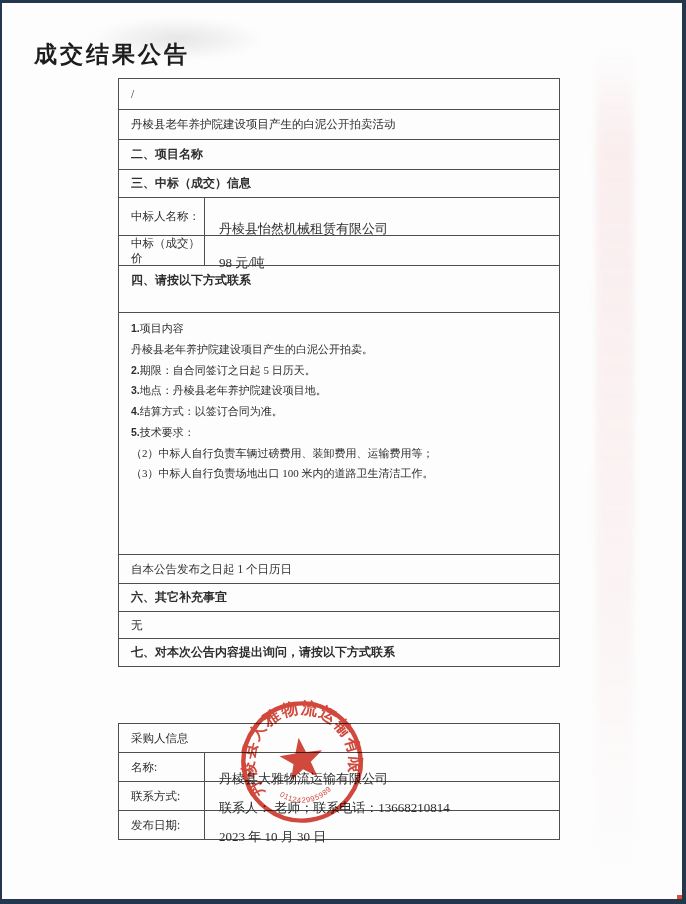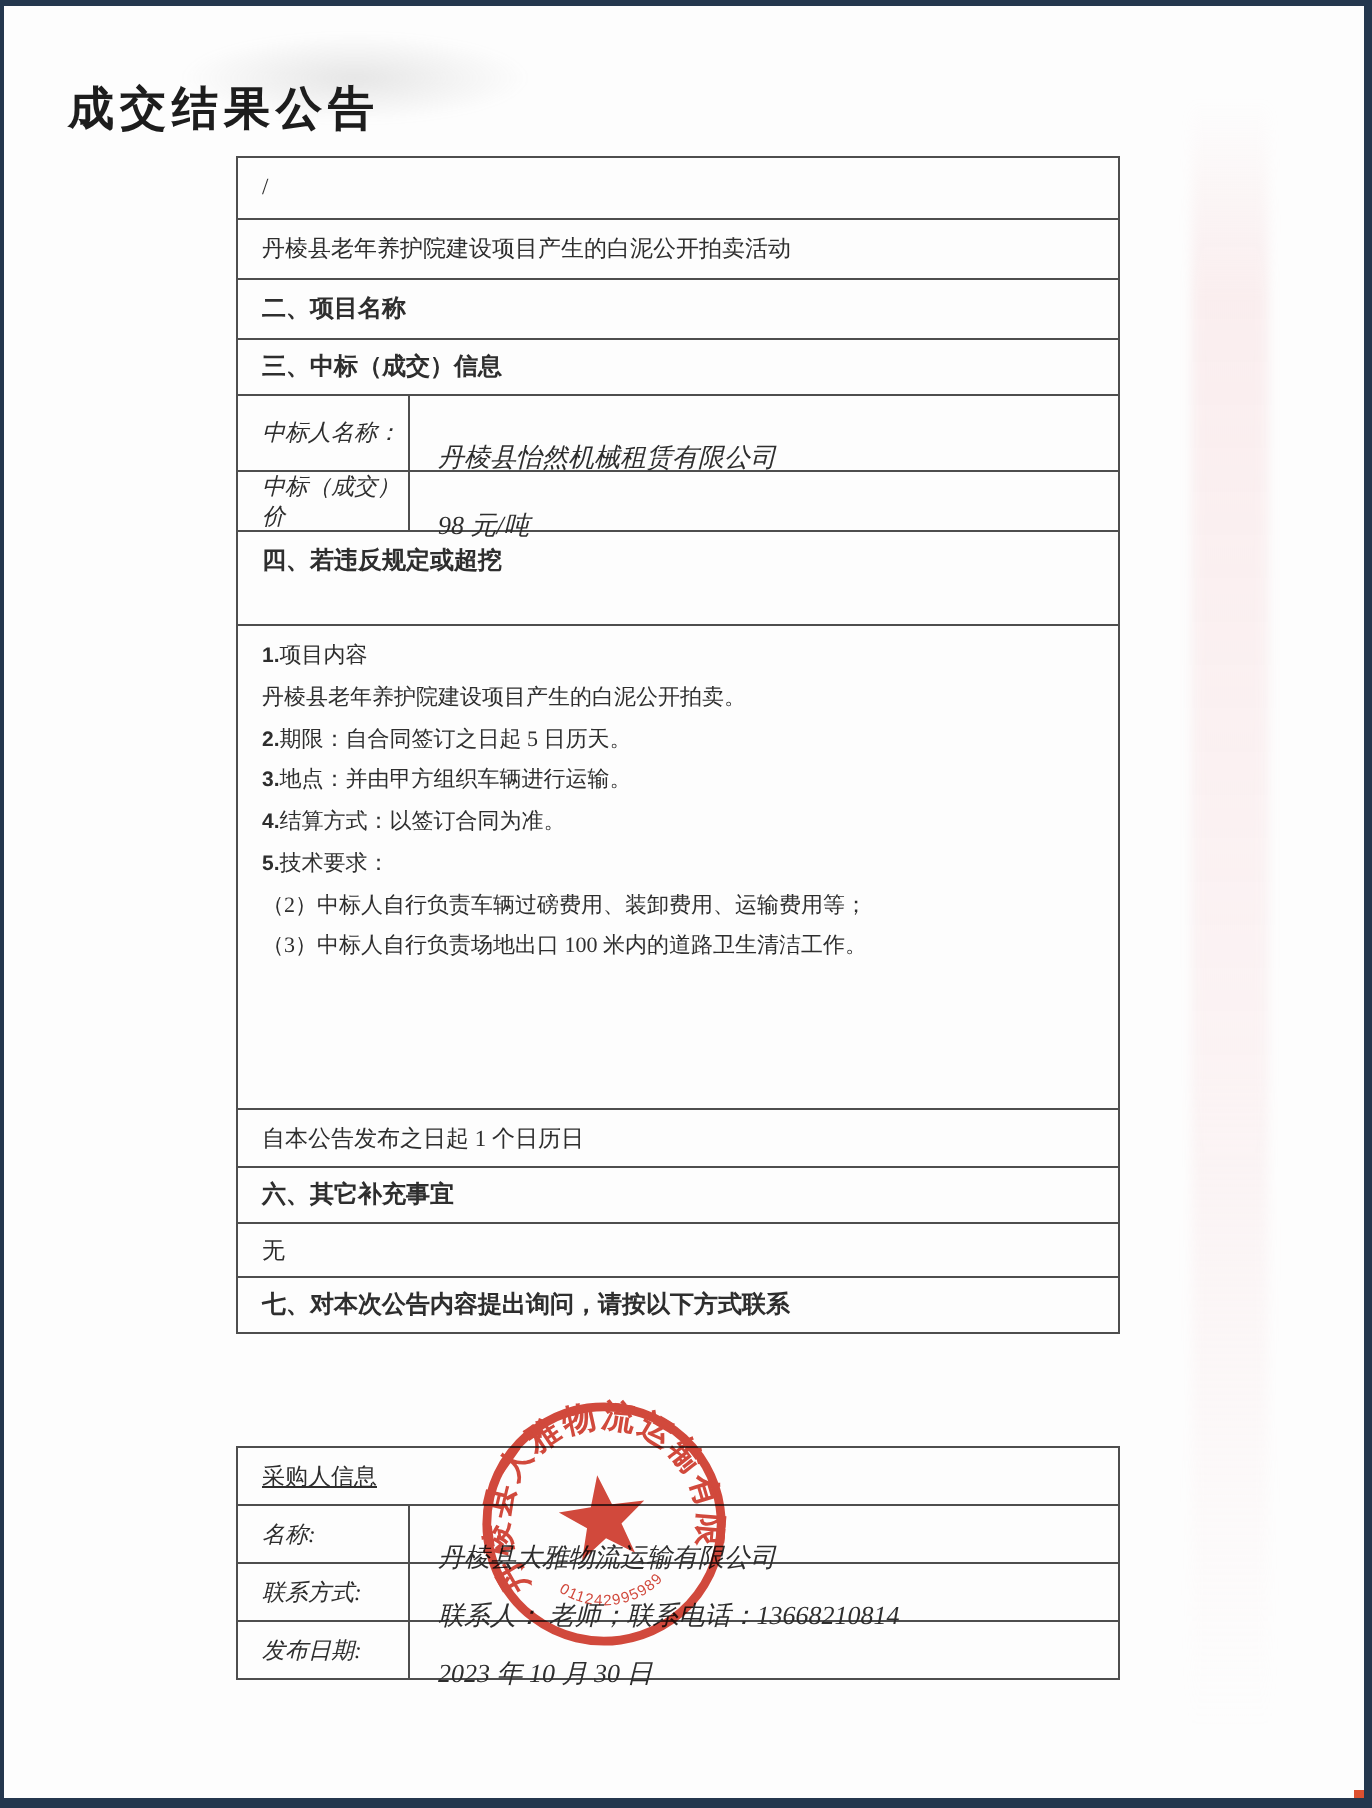--- a/index.html
+++ b/index.html
@@ -16,23 +16,23 @@
   }
   .tbl{
     position:absolute;left:116px;width:442px;box-sizing:border-box;
     border:1px solid #4e4e4e;
   }
   .main{top:75px;}
   .purch{top:720px;}
   .row{display:flex;align-items:center;box-sizing:border-box;padding:0 10px 0 12px;}
   .row + .row{border-top:1px solid #4e4e4e;}
   .hdr{font-weight:bold;font-size:12px;}
-  .plain{font-size:11.5px;text-decoration:underline;}
+  .plain{font-size:11.5px;}
   .val{font-size:11.5px;}
-  .cols{padding:0;font-style:italic;}
+  .cols{padding:0;}
   .cols .lbl{
     width:86px;align-self:stretch;display:flex;align-items:center;
     padding-left:12px;border-right:1px solid #4e4e4e;box-sizing:border-box;font-size:11.5px;
   }
   .cols .cval{padding-left:14px;font-size:13px;margin-top:24px;}
   .big{display:block;padding:7px 10px 2px 12px;font-size:11px;line-height:1.5;overflow:hidden;margin-top:18px;}
   .big p{margin:0 0 4px;}
   .num{font-weight:bold;font-family:"Liberation Sans","DejaVu Sans",sans-serif;font-size:10.5px;}
   .stamp{
     position:absolute;left:237px;top:696px;width:126px;height:126px;
@@ -77,27 +77,27 @@
     </div>
     <div class="row cols" style="height:38px">
       <span class="lbl">中标人名称：</span>
       <span class="cval">丹棱县怡然机械租赁有限公司</span>
     </div>
     <div class="row cols" style="height:30px">
       <span class="lbl">中标（成交）价</span>
       <span class="cval">98 元/吨</span>
     </div>
     <div class="row hdr" style="height:29px">
-      <span>四、若违反规定或超挖</span>
+      <span>四、请按以下方式联系</span>
     </div>
     <div class="row big" style="height:242px">
       <p><span class="num">1.</span><span>项目内容</span></p>
       <p><span class="num"></span><span>丹棱县老年养护院建设项目产生的白泥公开拍卖。</span></p>
       <p><span class="num">2.</span><span>期限：自合同签订之日起 5 日历天。</span></p>
-      <p><span class="num">3.</span><span>地点：并由甲方组织车辆进行运输。</span></p>
+      <p><span class="num">3.</span><span>地点：丹棱县老年养护院建设项目地。</span></p>
       <p><span class="num">4.</span><span>结算方式：以签订合同为准。</span></p>
       <p><span class="num">5.</span><span>技术要求：</span></p>
       <p><span class="num"></span><span>（2）中标人自行负责车辆过磅费用、装卸费用、运输费用等；</span></p>
       <p><span class="num"></span><span>（3）中标人自行负责场地出口 100 米内的道路卫生清洁工作。</span></p>
     </div>
     <div class="row val" style="height:29px">
       <span>自本公告发布之日起 1 个日历日</span>
     </div>
     <div class="row hdr" style="height:28px">
       <span>六、其它补充事宜</span>

